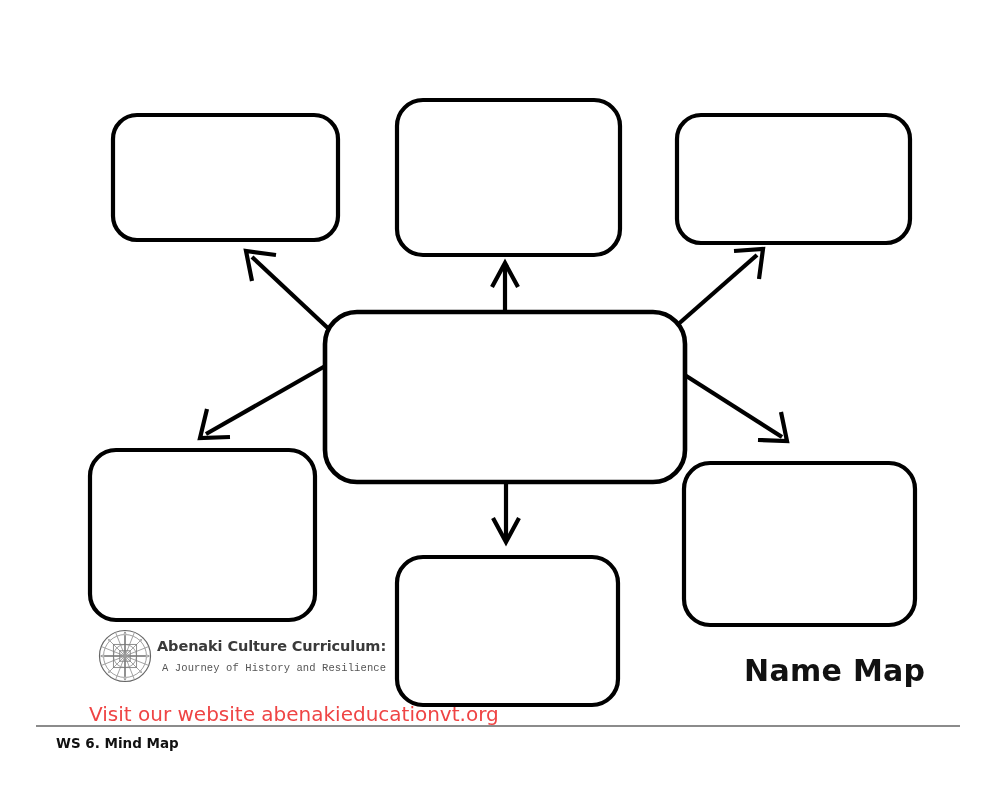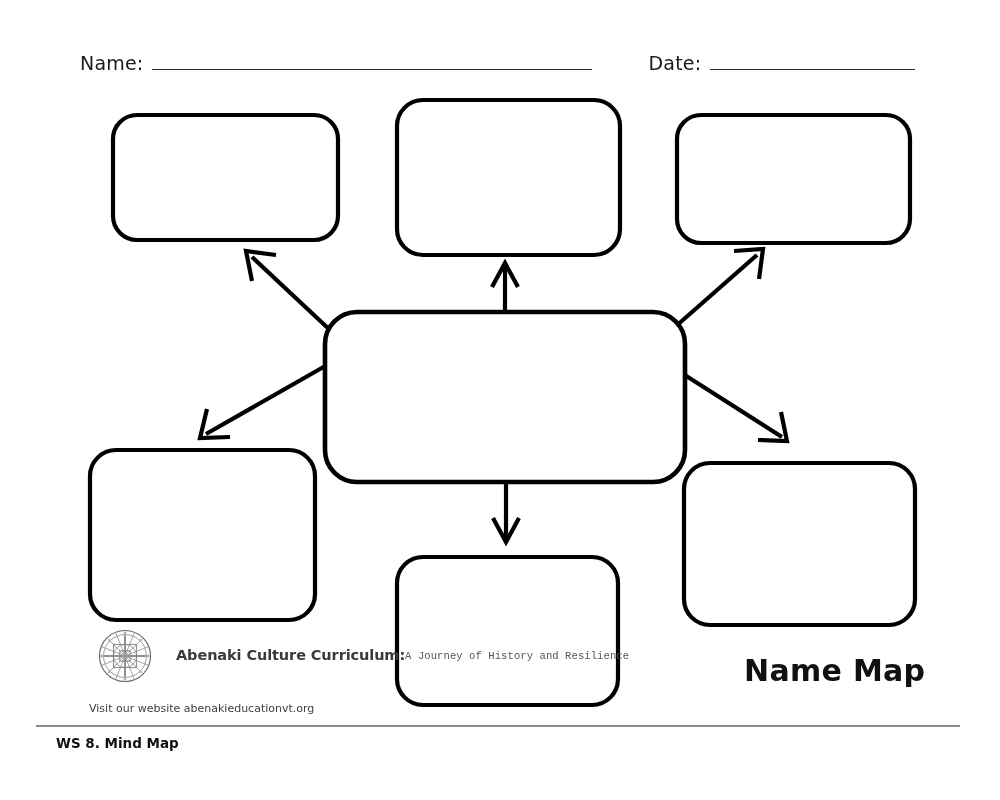--- a/index.html
+++ b/index.html
@@ -98,24 +98,24 @@
     top: 627px;
     display: flex;
     align-items: center;
   }
   .logo-mark {
     width: 58px;
     height: 58px;
     flex: 0 0 58px;
   }
   .logo-text {
-    margin-left: 22px;
-    display: flex;
-    flex-direction: row;
-    align-items: center;
+    margin-left: 3px;
+    display: flex;
+    flex-direction: column;
+    align-items: flex-end;
   }
   .logo-title {
     font-size: 14.5px;
     font-weight: bold;
     color: #3a3a3a;
     letter-spacing: -0.1px;
     white-space: nowrap;
     line-height: 1.2;
   }
   .logo-divider {
@@ -131,22 +131,22 @@
     text-align: center;
     line-height: 1.2;
     font-family: Liberation Mono, monospace;
   }
 
   
   .website-line {
     position: absolute;
     left: 89px;
     top: 702px;
-    font-size: 11px;
-    color: #404040;
+    font-size: 20px;
+    color: #ef4444;
     white-space: nowrap;
   }
 
   
   .footer-rule {
     position: absolute;
     left: 36px;
     top: 725px;
     width: 924px;
     height: 2px;
@@ -160,30 +160,20 @@
     font-weight: bold;
     color: #111111;
     white-space: nowrap;
   }
 </style>
 </head>
 <body>
 
 <div class="page">
 
-  <div class="header-row">
-    <div class="field field-name">
-      <span class="field-label">Name:</span>
-      <span class="field-rule"></span>
-    </div>
-    <div class="field field-date">
-      <span class="field-label">Date:</span>
-      <span class="field-rule"></span>
-    </div>
-  </div>
 
   <svg class="mindmap" viewBox="0 0 1000 800">
     <g>
 
       <g>
         <line class="connector" x1="331" y1="331" x2="252" y2="257"></line>
         <polyline class="arrow-head" points="276,255 246,251 252,281"></polyline>
       </g>
 
       <g>
@@ -260,15 +250,15 @@
     <div class="logo-text">
       <div class="logo-title">Abenaki Culture Curriculum:</div>
       <div class="logo-divider"></div>
       <div class="logo-tagline">A Journey of History and Resilience</div>
     </div>
   </div>
 
   <div class="website-line">Visit our website abenakieducationvt.org</div>
 
   <div class="footer-rule"></div>
-  <div class="footer-label">WS 8. Mind Map</div>
+  <div class="footer-label">WS 6. Mind Map</div>
 
 </div>
 
 </body></html>

